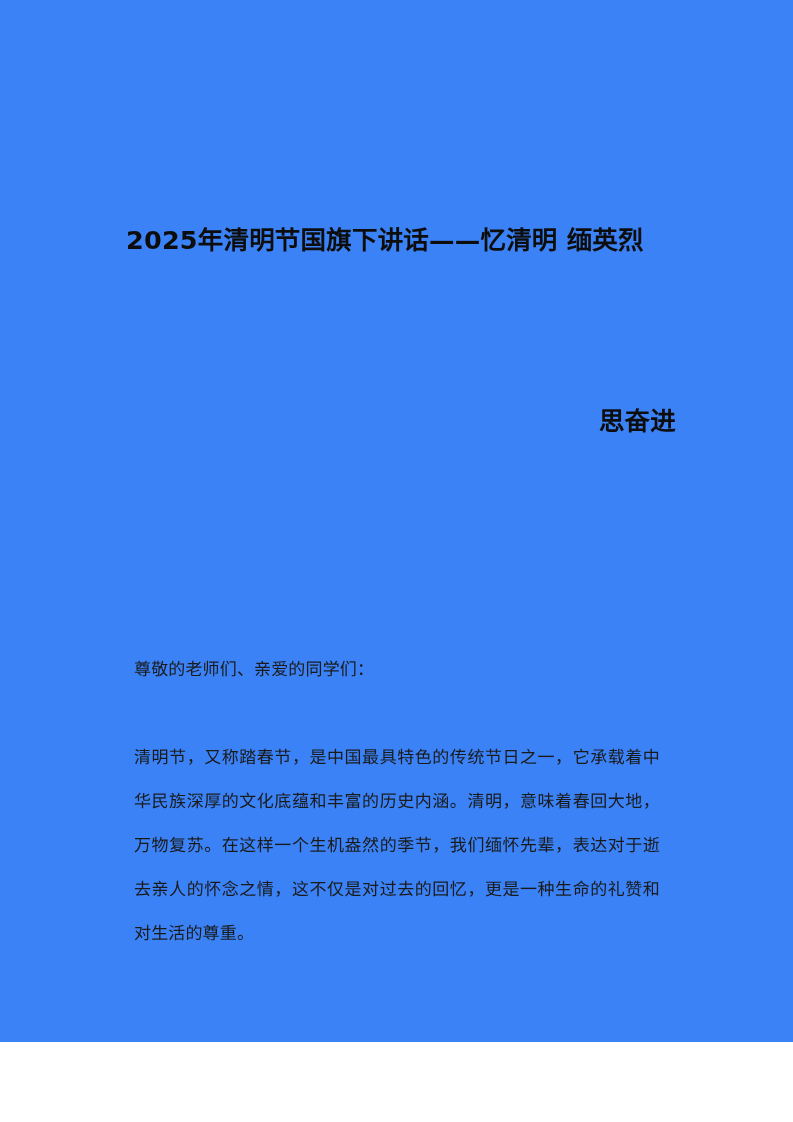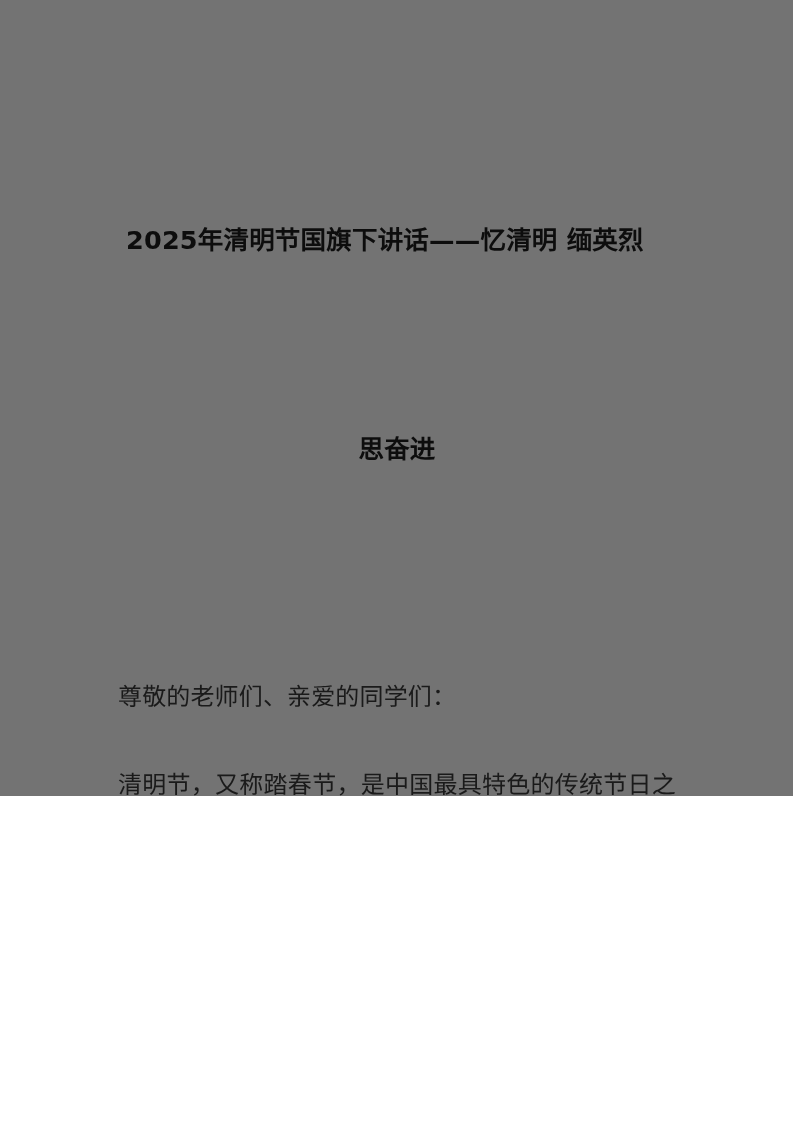--- a/index.html
+++ b/index.html
@@ -5,23 +5,23 @@
 <style>
   html, body {
     margin: 0;
     padding: 0;
     background: #ffffff;
   }
 
   .page {
     position: relative;
     width: 793px;
-    height: 796px;
+    height: 1042px;
     margin: 0 auto;
-    background: #737373;
+    background: #3b82f6;
     overflow: hidden;
     box-sizing: border-box;
     font-family: "DejaVu Sans", "Liberation Sans", sans-serif;
     color: #1a1a1a;
     -webkit-font-smoothing: antialiased;
   }
 
   .doc-body {
     position: absolute;
     left: 118px;
@@ -43,32 +43,32 @@
   }
 
   .title-line-1 {
     display: block;
     text-align: left;
     margin-left: 8px;
   }
 
   .title-line-2 {
     display: block;
-    text-align: center;
-    margin-top: 77px;
+    text-align: right;
+    margin-top: 49px;
   }
 
   
   .body-block {
     margin-top: 116px;
   }
 
   .para {
-    margin: 0;
-    font-size: 24px;
+    margin: 16px;
+    font-size: 17px;
     line-height: 44px;
     letter-spacing: 0.15px;
     text-align: justify;
     text-justify: inter-ideograph;
     color: #1a1a1a;
     word-break: break-all;
   }
 
   .para + .para {
     margin-top: 44px;

